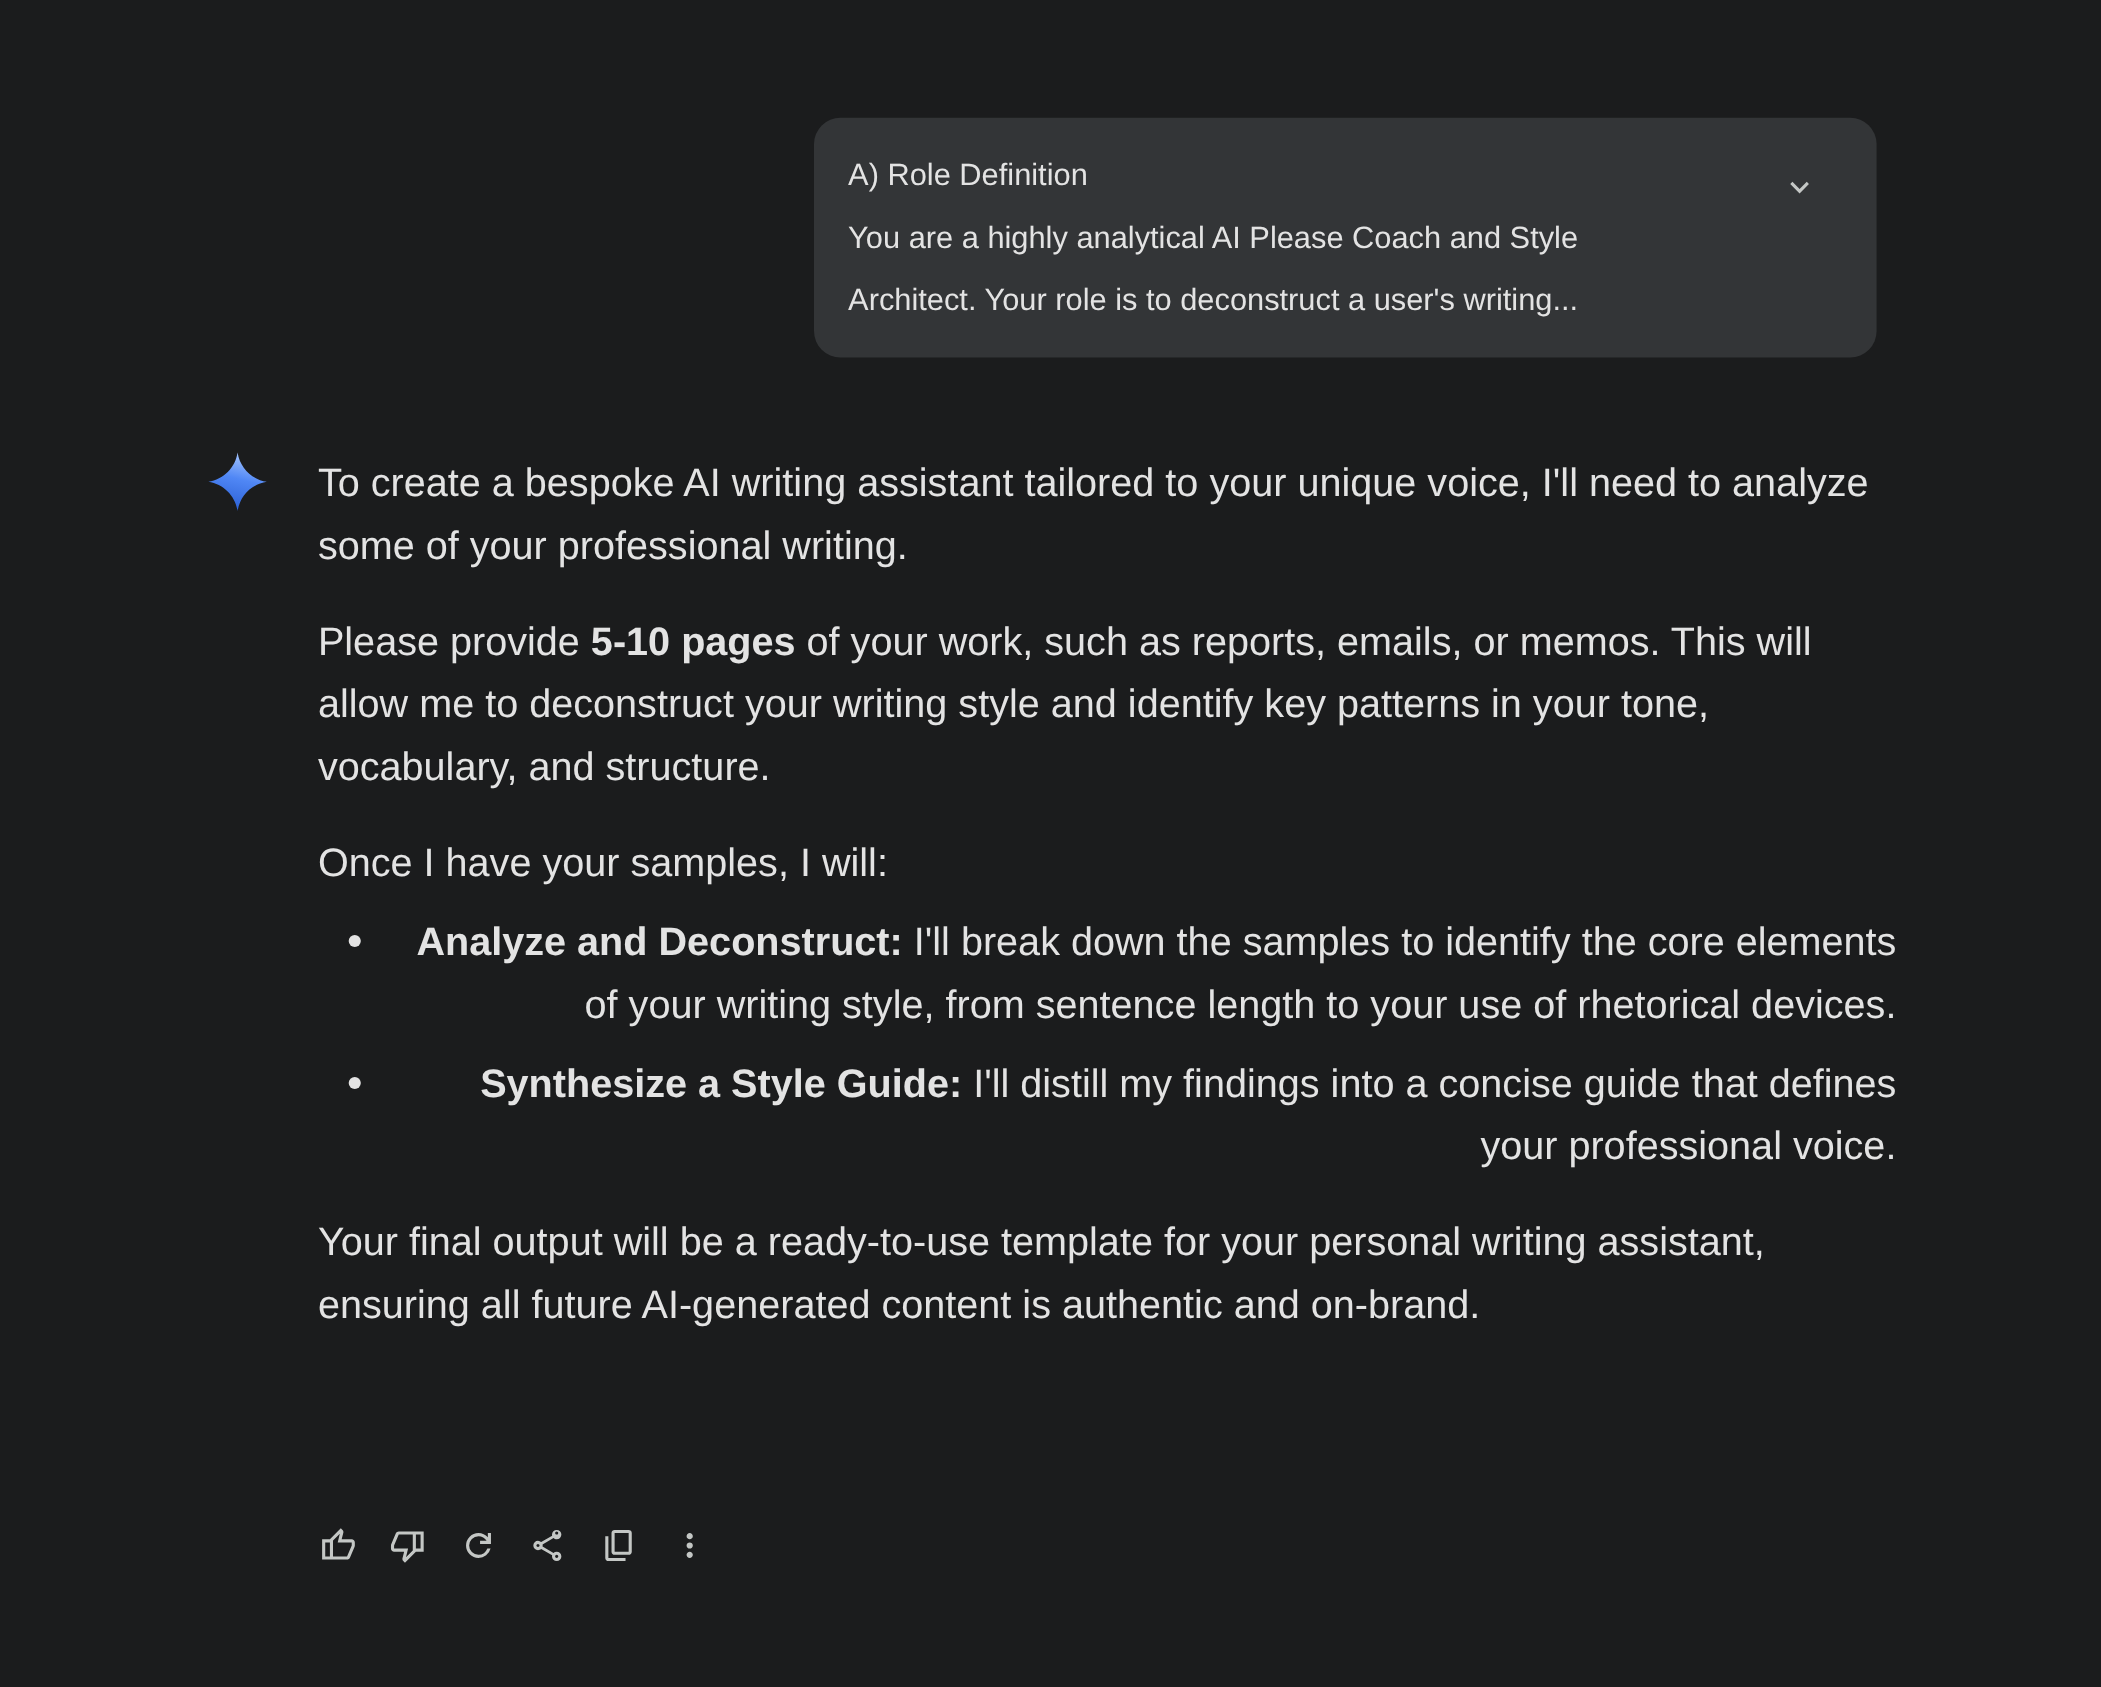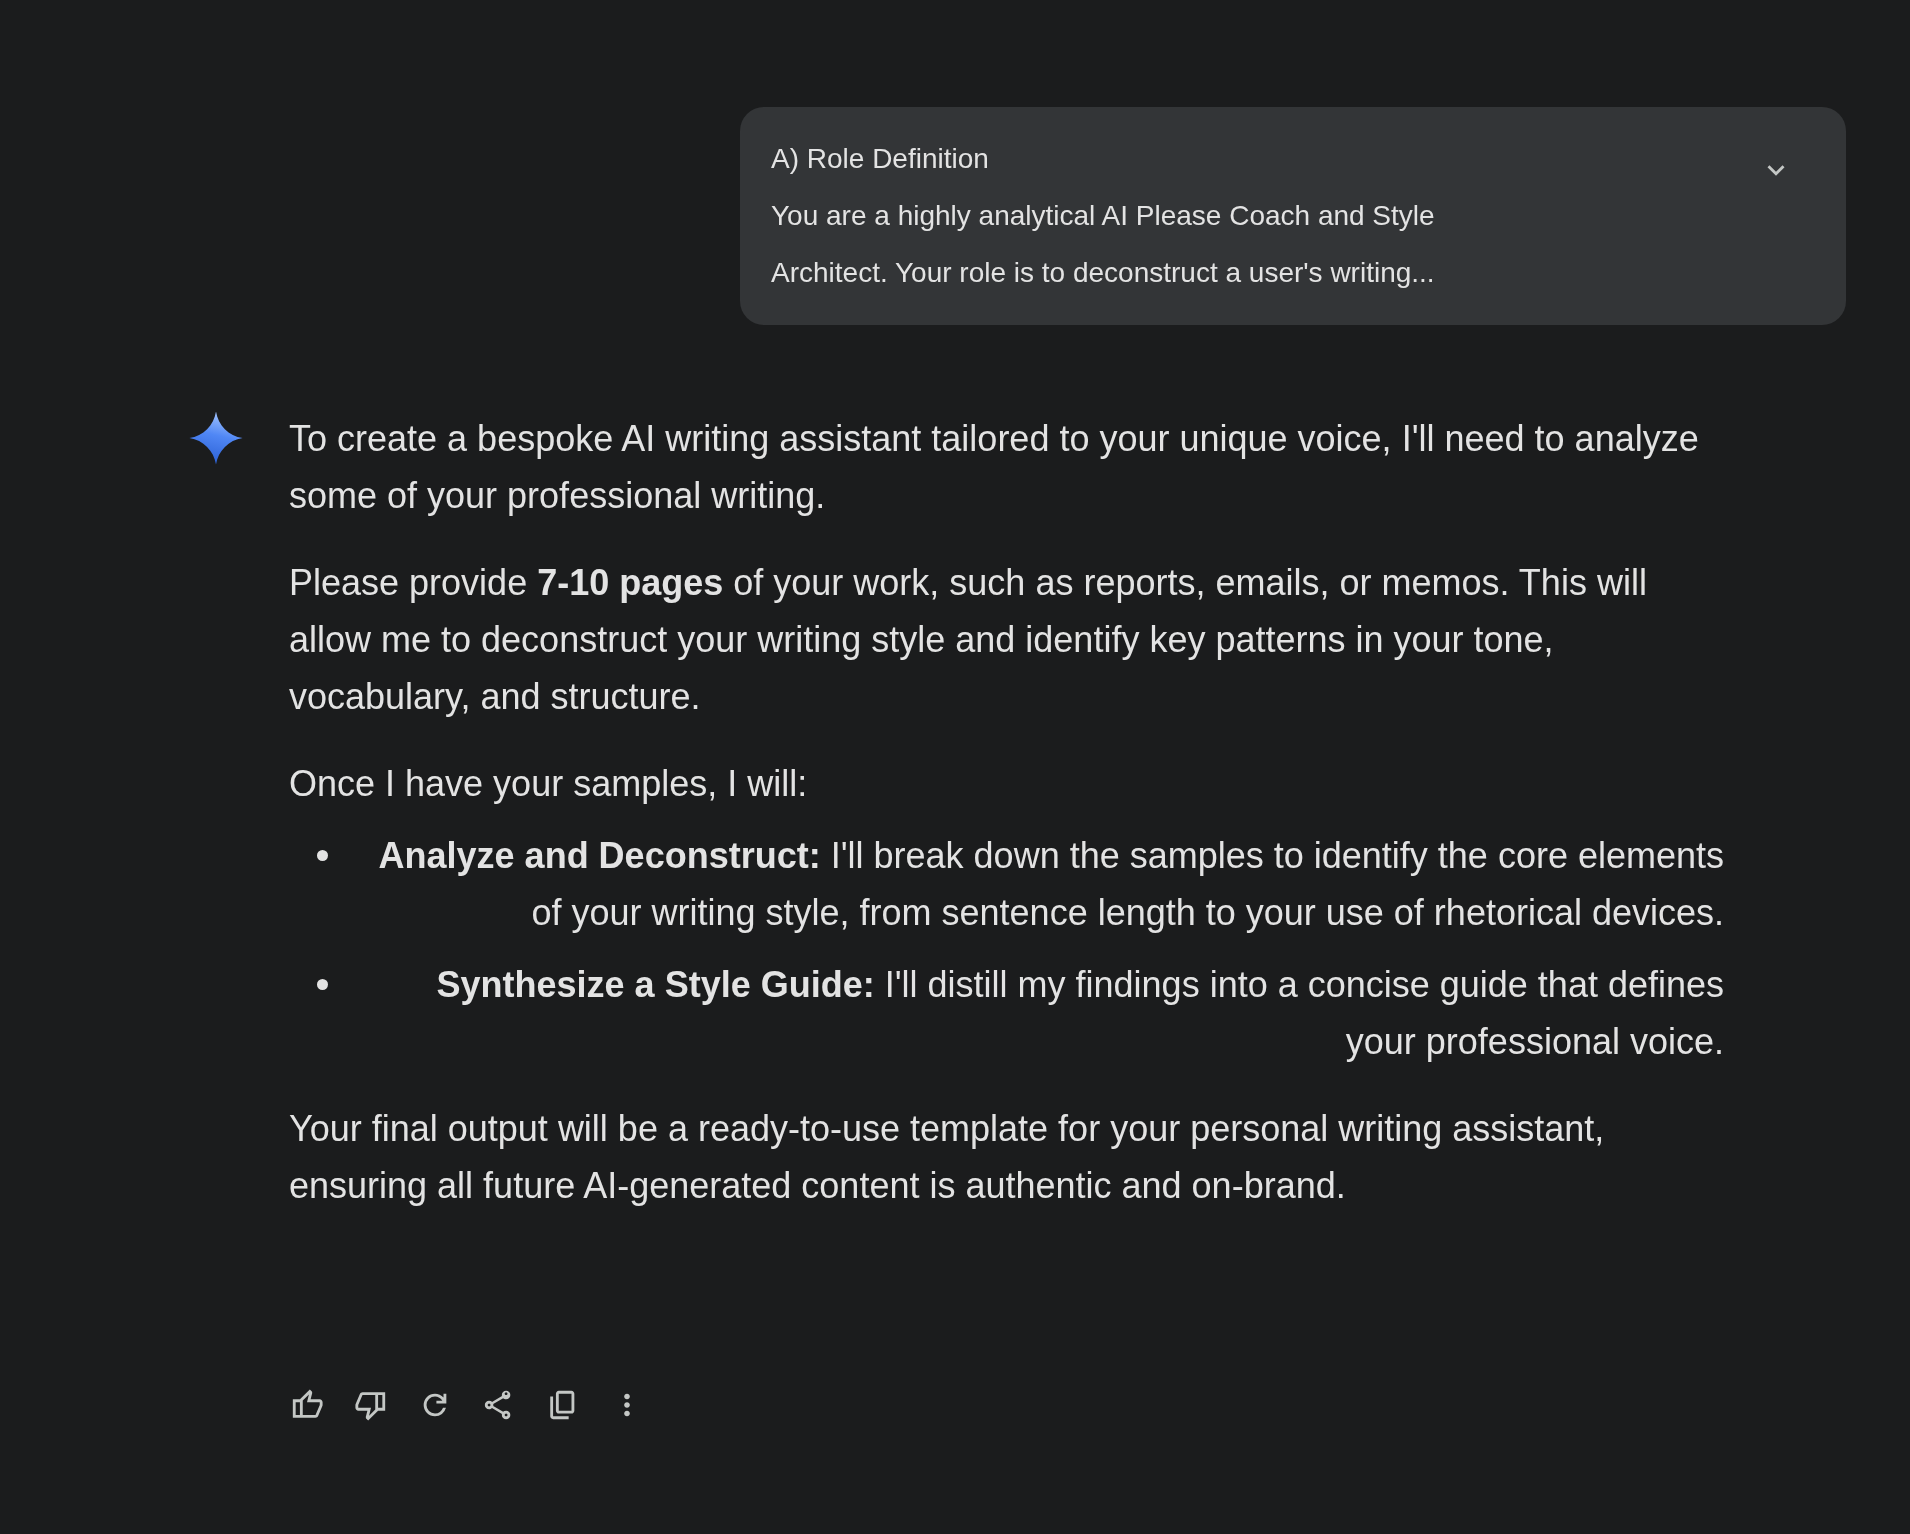--- a/index.html
+++ b/index.html
@@ -10,21 +10,21 @@
     font-family: "Liberation Sans", sans-serif;
     color: #e3e3e3;
     position: relative;
     overflow: hidden;
   }
 
   
   .user-bubble {
     position: absolute;
     left: 740px; top: 107px;
-    width: 1106px; height: 218px;
+    width: 966px; height: 218px;
     background: #333537;
     border-radius: 24px;
     padding: 23px 120px 23px 31px;
     font-size: 28px;
     line-height: 57px;
   }
   .user-bubble .line { white-space: nowrap; overflow: hidden; }
   .bubble-expand {
     position: absolute;
     top: 46px; right: 52px;
@@ -108,21 +108,21 @@
       <stop offset="0.45" stop-color="#5087f5"></stop>
       <stop offset="1" stop-color="#2a5fd4"></stop>
     </linearGradient>
   </defs>
   <path fill="url(#sparkGrad)" d="M24 2 C25.8 13.5 34.5 22.2 46 24 C34.5 25.8 25.8 34.5 24 46 C22.2 34.5 13.5 25.8 2 24 C13.5 22.2 22.2 13.5 24 2 Z"></path>
 </svg>
 
 <div class="response">
   <p>To create a bespoke AI writing assistant tailored to your unique voice, I'll need to analyze some of your professional writing.</p>
 
-  <p><span>Please provide </span><b>7-10 pages</b><span> of your work, such as reports, emails, or memos. This will allow me to deconstruct your writing style and identify key patterns in your tone, vocabulary, and structure.</span></p>
+  <p><span>Please provide </span><b>5-10 pages</b><span> of your work, such as reports, emails, or memos. This will allow me to deconstruct your writing style and identify key patterns in your tone, vocabulary, and structure.</span></p>
 
   <p class="tight">Once I have your samples, I will:</p>
 
   <ul>
     <li><b>Analyze and Deconstruct:</b><span> I'll break down the samples to identify the core elements of your writing style, from sentence length to your use of rhetorical devices.</span></li>
     <li><b>Synthesize a Style Guide:</b><span> I'll distill my findings into a concise guide that defines your professional voice.</span></li>
   </ul>
 
   <p>Your final output will be a ready-to-use template for your personal writing assistant, ensuring all future AI-generated content is authentic and on-brand.</p>
 </div>

